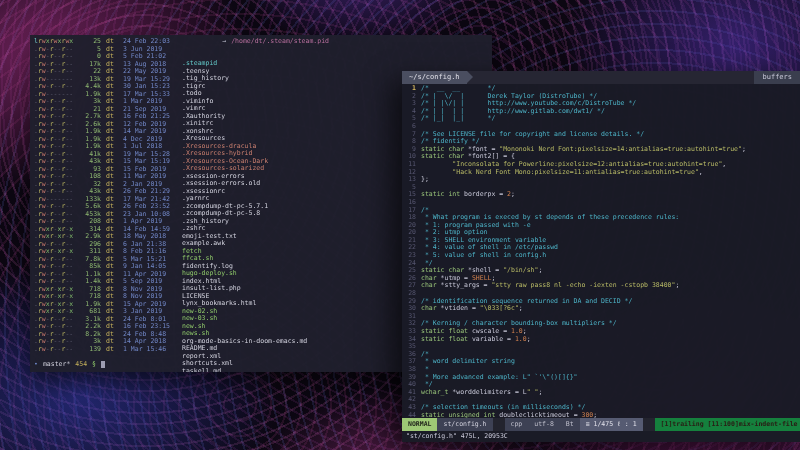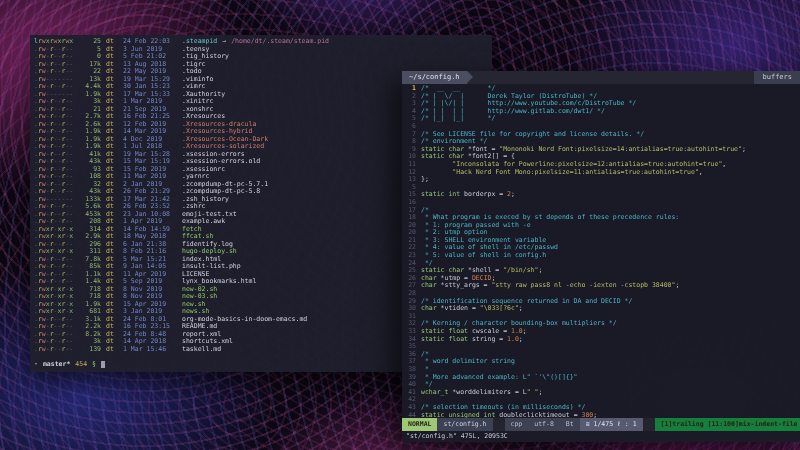--- a/index.html
+++ b/index.html
@@ -26,29 +26,29 @@
   .tb-title{color:#b4b4c6;font-size:7px;margin-left:16px;letter-spacing:.2px;}
   
   .term{position:absolute;left:30px;top:35px;width:462px;height:337px;
     background:rgba(31,31,44,.97);box-shadow:0 10px 24px rgba(0,0,0,.55);
     padding:3px 4px;box-sizing:border-box;z-index:10;overflow:hidden;}
   .frow{display:flex;gap:5px;height:7.5px;font-size:6.5px;line-height:7.5px;white-space:pre;}
   .fperm{flex:none;width:40px;}
   .fsize{flex:none;width:22px;text-align:right;color:#8fb971;}
   .fowner{flex:none;width:12px;color:#c7b35c;}
   .fdate{flex:none;width:54px;color:#7187c7;}
-  .fname{color:#d2d2de;}
+  .fname{color:#d2d2de;margin-top:22px;}
   .fname.exec{color:#8fc96a;}
   .fname.alt{color:#c97f6f;}
   .fname.link{color:#62c5c5;}
   .farrow{color:#c9c9d9;}
   .flink{color:#b86f9e;}
   .prompt{display:flex;gap:5px;height:8px;font-size:6.5px;line-height:8px;margin-top:7px;align-items:center;}
   .p-icon{color:#6f87c9;}
-  .p-branch{color:#d0d0dc;font-weight:bold;}
+  .p-branch{color:#d0d0dc;font-weight:normal;}
   .p-count{color:#c7b35c;}
   .p-sign{color:#8fc96a;}
   .cursor-block{width:4px;height:7px;background:#9d9db2;display:inline-block;}
   
   .editor{position:absolute;left:402px;top:71px;width:398px;height:371px;
     background:rgba(26,27,38,.98);box-shadow:-10px 10px 26px rgba(0,0,0,.6);
     z-index:20;display:flex;flex-direction:column;box-sizing:border-box;}
   .tabline{height:13px;flex:none;background:#262633;display:flex;align-items:stretch;font-size:7px;}
   .tab{background:#4a4e60;color:#e0e0e8;padding:0 7px;line-height:13px;text-align:center;}
   .tab-arrow{width:0;height:0;border-top:6.5px solid transparent;border-bottom:6.5px solid transparent;border-left:6px solid #4a4e60;}
@@ -167,21 +167,21 @@
         <div class="cline">
           <span class="lnum">6</span>
           <span class="ltxt"></span>
         </div>
         <div class="cline">
           <span class="lnum">7</span>
           <span class="ltxt"><span class="tok-c">/* See LICENSE file for copyright and license details. */</span></span>
         </div>
         <div class="cline">
           <span class="lnum">8</span>
-          <span class="ltxt"><span class="tok-c">/* environment */</span></span>
+          <span class="ltxt"><span class="tok-c">/* fidentify */</span></span>
         </div>
         <div class="cline">
           <span class="lnum">9</span>
           <span class="ltxt"><span class="tok-k">static char </span><span class="tok-p">*font = </span><span class="tok-s">"Mononoki Nerd Font:pixelsize=14:antialias=true:autohint=true"</span><span class="tok-p">;</span></span>
         </div>
         <div class="cline">
           <span class="lnum">10</span>
           <span class="ltxt"><span class="tok-k">static char </span><span class="tok-p">*font2[] = {</span></span>
         </div>
         <div class="cline">
@@ -239,21 +239,21 @@
         <div class="cline">
           <span class="lnum">24</span>
           <span class="ltxt"><span class="tok-c"> */</span></span>
         </div>
         <div class="cline">
           <span class="lnum">25</span>
           <span class="ltxt"><span class="tok-k">static char </span><span class="tok-p">*shell = </span><span class="tok-s">"/bin/sh"</span><span class="tok-p">;</span></span>
         </div>
         <div class="cline">
           <span class="lnum">26</span>
-          <span class="ltxt"><span class="tok-k">char </span><span class="tok-p">*utmp = </span><span class="tok-n">DECID</span><span class="tok-p">;</span></span>
+          <span class="ltxt"><span class="tok-k">char </span><span class="tok-p">*utmp = </span><span class="tok-n">SHELL</span><span class="tok-p">;</span></span>
         </div>
         <div class="cline">
           <span class="lnum">27</span>
           <span class="ltxt"><span class="tok-k">char </span><span class="tok-p">*stty_args = </span><span class="tok-s">"stty raw pass8 nl -echo -iexten -cstopb 38400"</span><span class="tok-p">;</span></span>
         </div>
         <div class="cline">
           <span class="lnum">28</span>
           <span class="ltxt"></span>
         </div>
         <div class="cline">
@@ -271,21 +271,21 @@
         <div class="cline">
           <span class="lnum">32</span>
           <span class="ltxt"><span class="tok-c">/* Kerning / character bounding-box multipliers */</span></span>
         </div>
         <div class="cline">
           <span class="lnum">33</span>
           <span class="ltxt"><span class="tok-k">static float </span><span class="tok-p">cwscale = </span><span class="tok-n">1.0</span><span class="tok-p">;</span></span>
         </div>
         <div class="cline">
           <span class="lnum">34</span>
-          <span class="ltxt"><span class="tok-k">static float </span><span class="tok-p">string = </span><span class="tok-n">1.0</span><span class="tok-p">;</span></span>
+          <span class="ltxt"><span class="tok-k">static float </span><span class="tok-p">variable = </span><span class="tok-n">1.0</span><span class="tok-p">;</span></span>
         </div>
         <div class="cline">
           <span class="lnum">35</span>
           <span class="ltxt"></span>
         </div>
         <div class="cline">
           <span class="lnum">36</span>
           <span class="ltxt"><span class="tok-c">/*</span></span>
         </div>
         <div class="cline">

